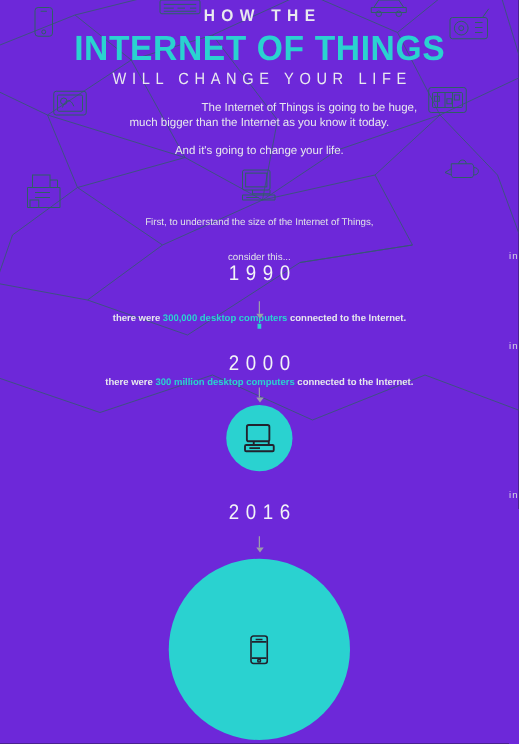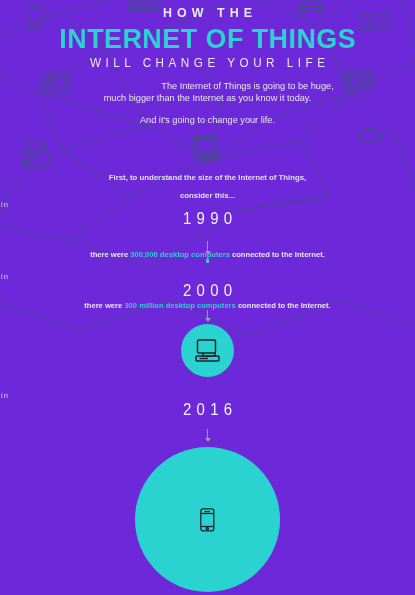--- a/index.html
+++ b/index.html
@@ -83,31 +83,30 @@
   .lede.l3 { top: 114px; }
 
   .intro {
     position: absolute;
     left: 0;
     width: 415px;
     text-align: center;
     color: #dfe1e8;
     font-size: 7.8px;
     line-height: 11px;
-    font-weight: bold;
   }
   .intro.i1 { top: 172px; }
-  .intro.i2 { top: 190px; }
+  .intro.i2 { top: 200px; }
 
   
   .in-label {
     position: absolute;
     left: 0;
     width: 415px;
-    text-align: left;
+    text-align: right;
     color: #d8dae2;
     font-size: 7.5px;
     letter-spacing: 1px;
     text-indent: 1px;
   }
   .year {
     position: absolute;
     left: 0;
     width: 415px;
     text-align: center;

